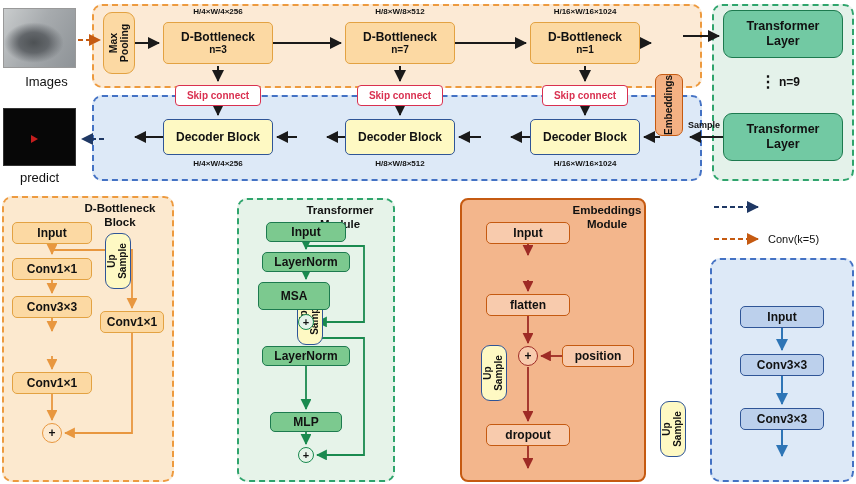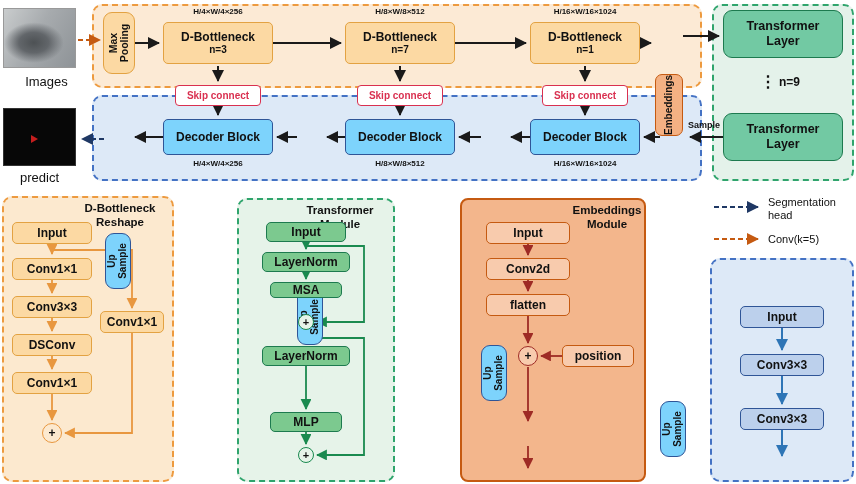--- a/index.html
+++ b/index.html
@@ -15,21 +15,21 @@
 #p-dec{background:#dde9f7;border:2px dashed #4472c4}
 #p-tr{background:#e4f2ea;border:2px dashed #2fa46c}
 #p-mdb{background:#fce9cf;border:2px dashed #ed9a3f}
 #p-mtr{background:#e6f3e9;border:2px dashed #2fa46c}
 #p-mem{background:#f3b68c;border:2px solid #c55a11;border-radius:8px}
 #p-mde{background:#dde9f7;border:2px dashed #4472c4}
 .box{display:flex;flex-direction:column;align-items:center;justify-content:center;text-align:center;font-weight:700;border-radius:5px;border:1.5px solid;font-size:12px;line-height:1.2}
 .enc-block{background:#fcd9a3;border-color:#e3a242}
 .emb-top{background:#f4b183;border-color:#c55a11;border-radius:7px}
 .skip{background:#fff;border-color:#d93050;color:#d93050;border-radius:4px;font-size:10px;flex-direction:row}
-.dec-block{background:#7dd3fc;border-color:#2f5597}
+.dec-block{background:#fef9c3;border-color:#2f5597}
 .tl{background:#72c9a3;border-color:#1d7a4f;border-radius:9px;font-size:12.5px}
 .gm{background:#7cc98f;border-color:#1d7a4f}
 .em{background:#f8cbad;border-color:#c55a11}
 .bm{background:#bcd0ec;border-color:#2f5597}
 .om{background:#fcd9a3;border-color:#e3a242}
 .vwrap{position:relative}
 .vtext{position:absolute;left:50%;top:50%;transform:translate(-50%,-50%) rotate(-90deg);text-align:center;font-weight:700;line-height:1.08}
 .dim{font-size:8px;font-weight:700;text-align:center;white-space:nowrap}
 .t11{font-size:10px}
 .title{font-size:11.5px;font-weight:700;text-align:center;line-height:1.25}
@@ -205,54 +205,52 @@
       <span style="width:84px">Transformer Layer</span>
     </div>
     <div class="abs" style="left:760px;top:72px;display:flex;align-items:center;gap:3px">
       <span style="font-size:16px;font-weight:700">⋮</span>
       <span style="font-size:12px;font-weight:700">n=9</span>
     </div>
     <div class="abs box tl" style="left:723px;top:113px;width:120px;height:48px">
       <span style="width:84px">Transformer Layer</span>
     </div>
 
-    <div class="abs legend-text" style="left:768px;top:196px;width:84px">Segmentation head</div>
     <div class="abs legend-text" style="left:768px;top:233px;width:84px">Conv(k=5)</div>
 
-    <div class="abs title" style="left:72px;top:201px;width:96px">D-Bottleneck Reshape</div>
+    <div class="abs title" style="left:72px;top:201px;width:96px">D-Bottleneck Block</div>
     <div class="abs box om" style="left:12px;top:222px;width:80px;height:22px">Input</div>
     <div class="abs box om" style="left:12px;top:258px;width:80px;height:22px">Conv1×1</div>
     <div class="abs box om" style="left:12px;top:296px;width:80px;height:22px">Conv3×3</div>
-    <div class="abs box om" style="left:12px;top:334px;width:80px;height:22px">DSConv</div>
     <div class="abs box om" style="left:12px;top:372px;width:80px;height:22px">Conv1×1</div>
     <div class="abs box om" style="left:100px;top:311px;width:64px;height:22px">Conv1×1</div>
     <div class="abs plus" style="left:42px;top:423px;width:20px;height:20px;border-color:#e8973f;background:#fce9cf">
       <span>+</span>
     </div>
 
     <div class="abs title" style="left:292px;top:203px;width:96px">Transformer Module</div>
     <div class="abs box gm" style="left:266px;top:222px;width:80px;height:20px">Input</div>
     <div class="abs box gm" style="left:262px;top:252px;width:88px;height:20px">LayerNorm</div>
-    <div class="abs box gm" style="left:270px;top:282px;width:72px;height:16px">MSA</div>
+    <div class="abs box gm" style="left:258px;top:282px;width:72px;height:28px">MSA</div>
     <div class="abs plus" style="left:298px;top:314px;width:16px;height:16px;border-color:#1a8a4f;background:#e6f3e9;font-size:11px">
       <span>+</span>
     </div>
     <div class="abs box gm" style="left:262px;top:346px;width:88px;height:20px">LayerNorm</div>
     <div class="abs box gm" style="left:270px;top:412px;width:72px;height:20px">MLP</div>
     <div class="abs plus" style="left:298px;top:447px;width:16px;height:16px;border-color:#1a8a4f;background:#e6f3e9;font-size:11px">
       <span>+</span>
     </div>
 
     <div class="abs title" style="left:556px;top:203px;width:102px">Embeddings Module</div>
     <div class="abs box em" style="left:486px;top:222px;width:84px;height:22px">Input</div>
-    <div class="abs box em" style="left:486px;top:258px;width:84px;height:22px">Conv2d</div>
     <div class="abs box em" style="left:486px;top:294px;width:84px;height:22px">flatten</div>
     <div class="abs plus" style="left:518px;top:346px;width:20px;height:20px;border-color:#9e2b25;background:#f8cbad">
       <span>+</span>
     </div>
     <div class="abs box em" style="left:562px;top:345px;width:72px;height:22px">position</div>
+    <div class="abs box em" style="left:486px;top:424px;width:84px;height:22px">dropout</div>
 
     <div class="abs box bm" style="left:740px;top:306px;width:84px;height:22px">Input</div>
     <div class="abs box bm" style="left:740px;top:354px;width:84px;height:22px">Conv3×3</div>
     <div class="abs box bm" style="left:740px;top:408px;width:84px;height:22px">Conv3×3</div>
 
   </div>
 </div>
 
 </body></html>

